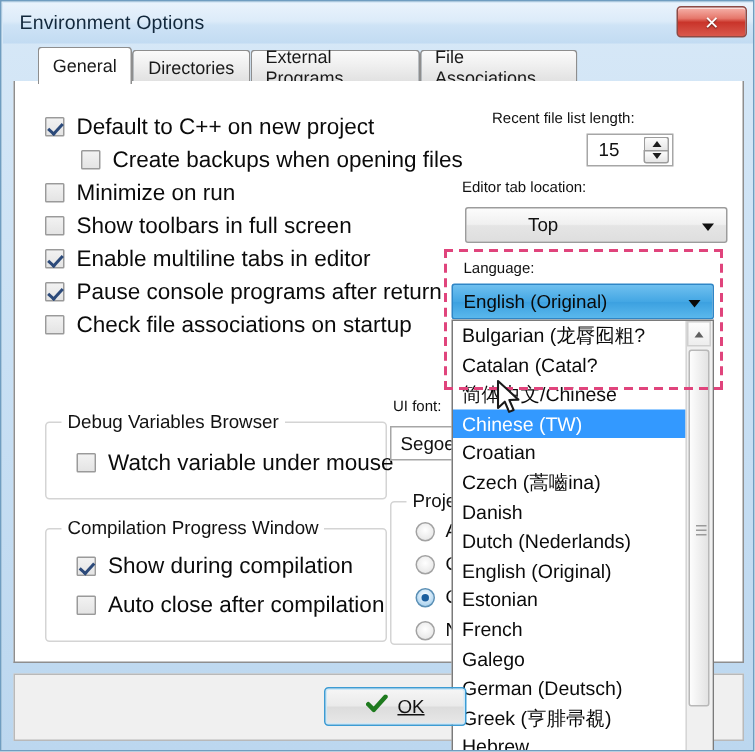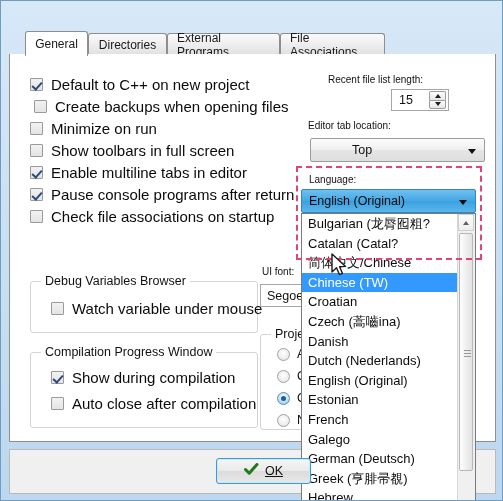--- a/index.html
+++ b/index.html
@@ -235,20 +235,26 @@
   }
   #ok-check{margin-right:6px;}
   #ok-label{font-size:12.5px;color:#111;}
   #ok-label u{text-decoration:underline;}
 </style>
 </head>
 <body>
 
 <div id="window">
 
+  <div id="titlebar">
+    <div id="title-text">Environment Options</div>
+    <div id="close-btn">
+      <div id="close-glyph">✕</div>
+    </div>
+  </div>
 
   <div id="tabstrip">
     <div class="tab active" style="left:0;width:63px;">
       <span>General</span>
     </div>
     <div class="tab" style="left:63px;width:79px;">
       <span>Directories</span>
     </div>
     <div class="tab" style="left:142px;width:113px;">
       <span>External Programs</span>
@@ -258,21 +264,21 @@
     </div>
   </div>
 
   <div id="page">
     <div id="page-inner">
 
       <div class="chk-row" style="left:20px;top:22px;">
         <span class="cb checked"></span>
         <span class="chk-label">Default to C++ on new project</span>
       </div>
-      <div class="chk-row" style="left:4px;top:44px;padding-left:20px;">
+      <div class="chk-row" style="left:24px;top:44px;padding-left:20px;">
         <span class="cb"></span>
         <span class="chk-label">Create backups when opening files</span>
       </div>
       <div class="chk-row" style="left:20px;top:66px;">
         <span class="cb"></span>
         <span class="chk-label">Minimize on run</span>
       </div>
       <div class="chk-row" style="left:20px;top:88px;">
         <span class="cb"></span>
         <span class="chk-label">Show toolbars in full screen</span>

